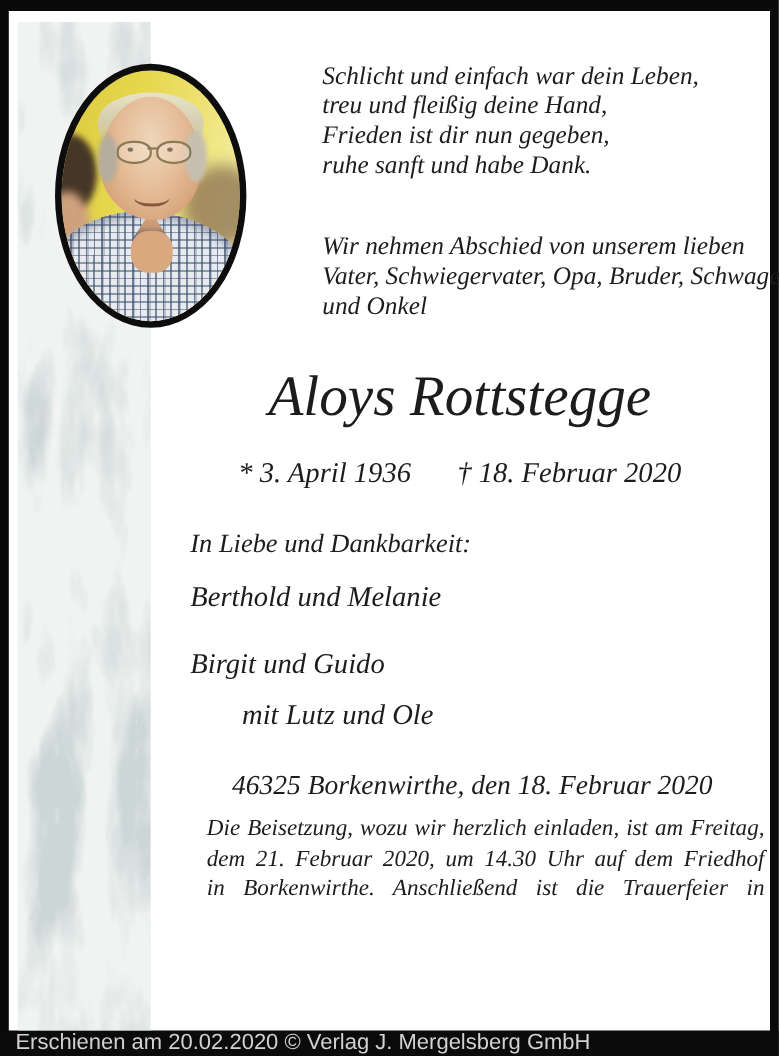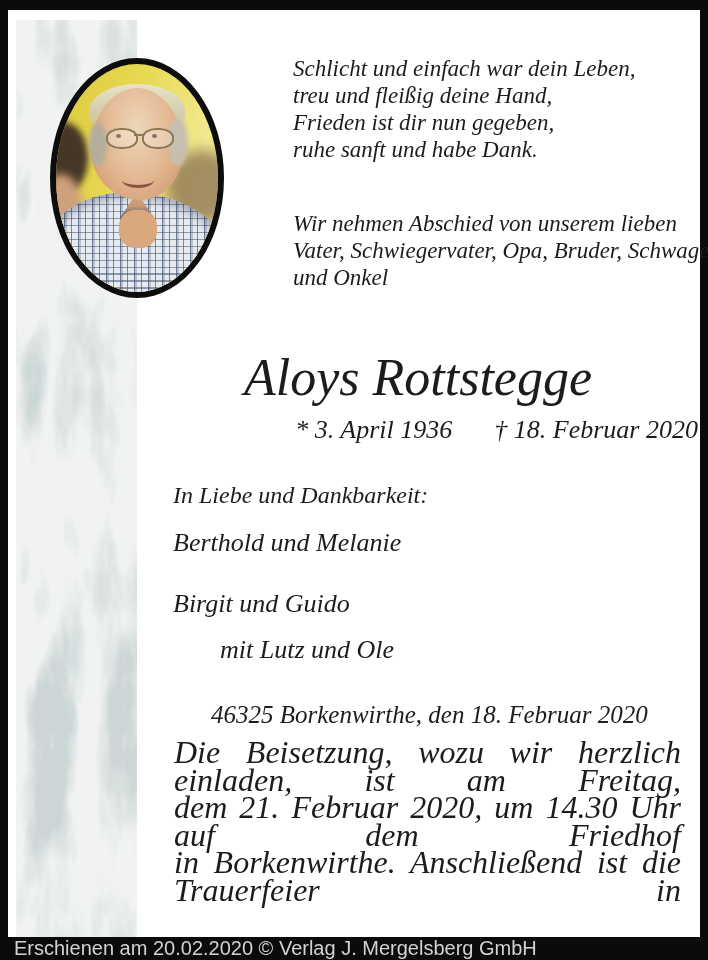--- a/index.html
+++ b/index.html
@@ -65,28 +65,28 @@
   .ph-lensL{left:50px;}
   .ph-lensR{left:86px;}
   .ph-bridge{left:78px;top:70px;width:10px;height:2px;background:#8a7a55;}
   .ph-eye{top:70px;width:5px;height:4px;background:#55453a;border-radius:50%;}
   .ph-eyeL{left:60px;} .ph-eyeR{left:96px;}
   .ph-smile{left:66px;top:108px;width:32px;height:13px;border-bottom:3px solid #8a5342;border-radius:50%;}
   
   .tb{position:absolute;white-space:nowrap;}
   .poem{left:285px;top:45px;font-style:italic;font-size:23px;line-height:27px;}
   .farewell{left:285px;top:200px;font-style:italic;font-size:23px;line-height:27px;}
-  .name{left:130px;top:340px;width:560px;text-align:center;font-style:italic;font-size:52px;line-height:56px;}
-  .dates{left:130px;top:405px;width:560px;text-align:right;font-style:italic;font-size:26px;line-height:30px;}
+  .name{left:130px;top:323px;width:560px;text-align:center;font-style:italic;font-size:52px;line-height:56px;}
+  .dates{left:130px;top:405px;width:560px;text-align:center;font-style:italic;font-size:26px;line-height:30px;}
   .dates .death{display:inline-block;margin-left:42px;}
   .intro{left:165px;top:472px;font-style:italic;font-size:24px;}
   .mourner{font-style:italic;font-size:26px;}
   .m1{left:165px;top:518px;} .m2{left:165px;top:579px;} .m3{left:212px;top:625px;}
   .dateline{left:165px;top:691px;font-style:italic;font-size:25px;margin-left:38px;}
-  .para{position:absolute;left:166px;width:507px;font-style:italic;font-size:32px;line-height:27.5px;white-space:normal;}
+  .para{position:absolute;left:180px;width:507px;font-style:italic;font-size:21px;line-height:27.5px;white-space:normal;}
   .para1{top:729px;} .para2{top:849px;}
   .para .j{text-align:justify;text-align-last:justify;}
   
   .footer{
     position:absolute;left:0;bottom:0;width:708px;height:23px;background:#0b0b0b;
     font-family:"Liberation Sans","DejaVu Sans",sans-serif;
     font-size:20px;line-height:23px;color:#d2d2d2;padding-left:14px;box-sizing:border-box;
   }
 </style>
 </head>

